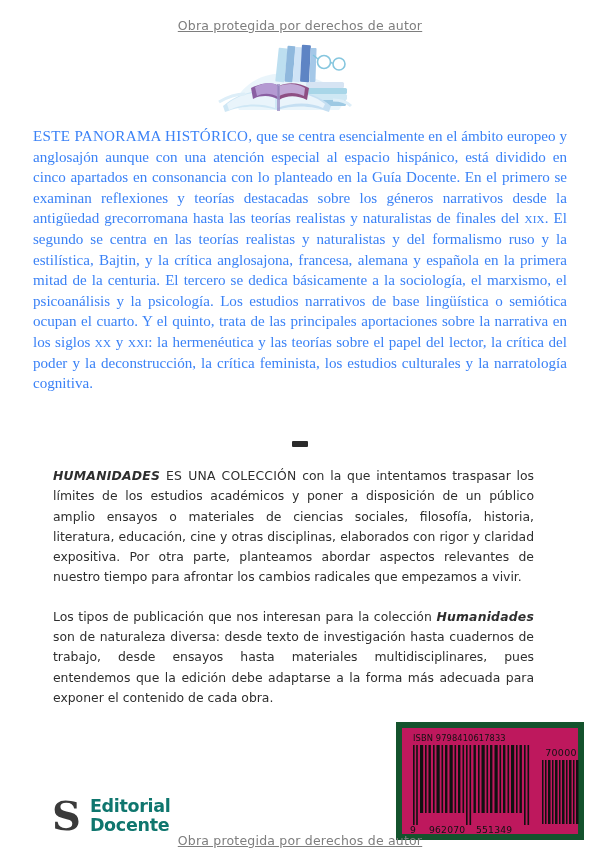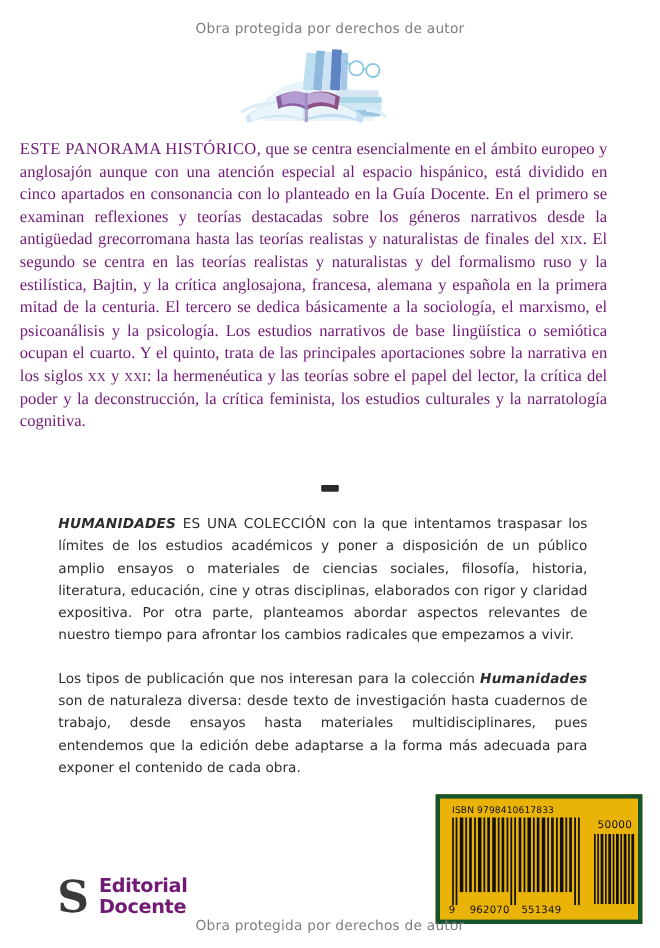--- a/index.html
+++ b/index.html
@@ -19,44 +19,45 @@
   .watermark {
     position: absolute;
     left: 0;
     width: 600px;
     text-align: center;
     font-family: "DejaVu Sans", sans-serif;
     font-size: 12.5px;
     letter-spacing: 0.2px;
     color: #7e7e7e;
     white-space: nowrap;
+    text-decoration: underline;
   }
   .watermark-top { top: 18px; }
   .watermark-bottom { top: 833px; }
 
   
   .illustration {
     position: absolute;
     left: 211px;
     top: 44px;
     width: 148px;
     height: 75px;
   }
   .illustration svg { display: block; width: 148px; height: 75px; }
 
   
   .blurb {
     position: absolute;
-    left: 18px;
+    left: 33px;
     top: 126px;
     width: 534px;
     font-family: "Liberation Serif", serif;
     font-size: 15.1px;
     line-height: 20.6px;
-    color: #701a75;
+    color: #3b82f6;
     text-align: justify;
     text-justify: inter-word;
     hyphens: none;
   }
   .blurb .lead {
     font-variant: small-caps;
     letter-spacing: 0.3px;
   }
   .sc {
     font-variant: small-caps;
@@ -117,33 +118,33 @@
     font-size: 40px;
     line-height: 36px;
     color: #3a3a3a;
     letter-spacing: 0;
   }
   .publisher .wordmark {
     font-family: "DejaVu Sans", sans-serif;
     font-weight: bold;
     font-size: 17.5px;
     line-height: 18.5px;
-    color: #701a75;
+    color: #0f766e;
     letter-spacing: -0.3px;
   }
 
   
   .barcode-box {
     position: absolute;
     left: 396px;
     top: 722px;
     width: 188px;
     height: 118px;
-    background: #eab308;
-    border: 4px solid #14532d;
+    background: #be185d;
+    border: 6px solid #14532d;
     box-sizing: border-box;
   }
   .isbn-label {
     position: absolute;
     left: 11px;
     top: 5px;
     font-family: "DejaVu Sans", sans-serif;
     font-size: 8.3px;
     color: #111;
     letter-spacing: 0.1px;
@@ -291,21 +292,21 @@
         <rect x="94.5" y="0" width="1.6" height="68"></rect>
         <rect x="98" y="0" width="3.2" height="68"></rect>
         <rect x="103" y="0" width="1.6" height="68"></rect>
         <rect x="106.5" y="0" width="2.4" height="68"></rect>
         <rect x="111" y="0" width="1.6" height="80"></rect>
         <rect x="114.5" y="0" width="1.6" height="80"></rect>
       </g>
     </svg>
   </div>
 
-  <div class="addon-label">50000</div>
+  <div class="addon-label">70000</div>
 
   <div class="bars-addon">
     <svg viewBox="0 0 38 64" preserveAspectRatio="none" xmlns="http://www.w3.org/2000/svg">
       <g fill="#111">
         <rect x="0" y="0" width="1.5" height="64"></rect>
         <rect x="3" y="0" width="1.5" height="64"></rect>
         <rect x="6" y="0" width="2.5" height="64"></rect>
         <rect x="10" y="0" width="1.5" height="64"></rect>
         <rect x="13" y="0" width="2.5" height="64"></rect>
         <rect x="17" y="0" width="1.5" height="64"></rect>

